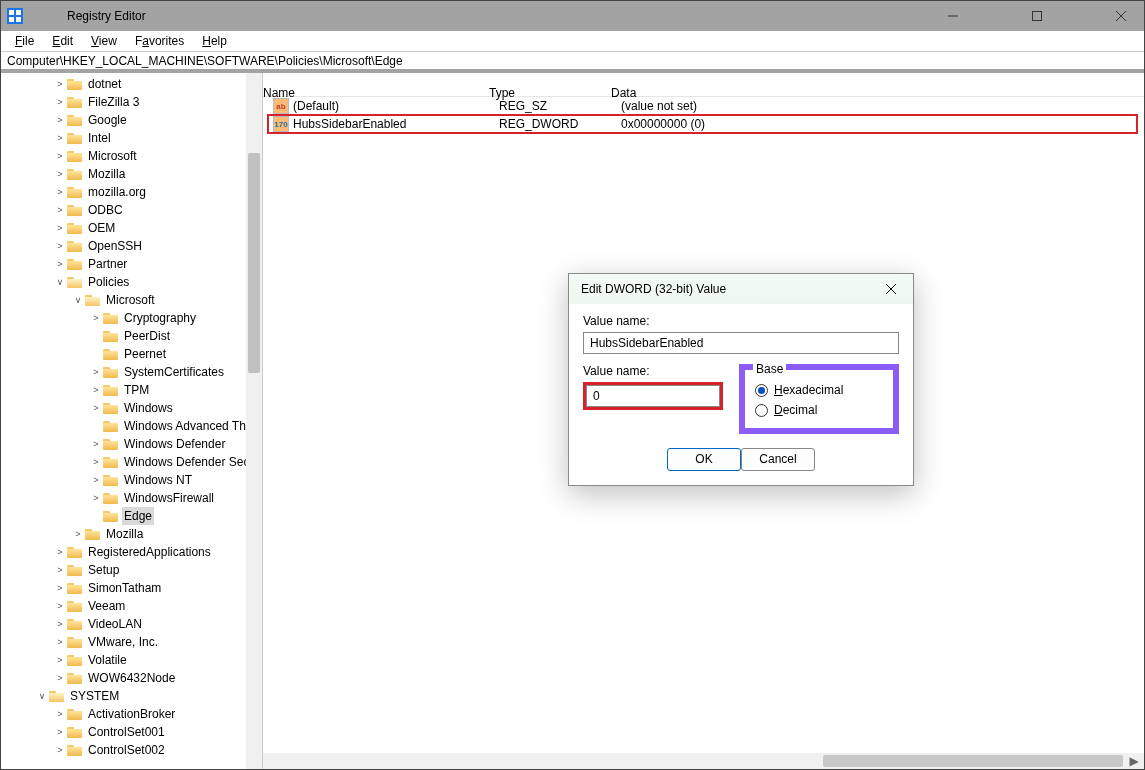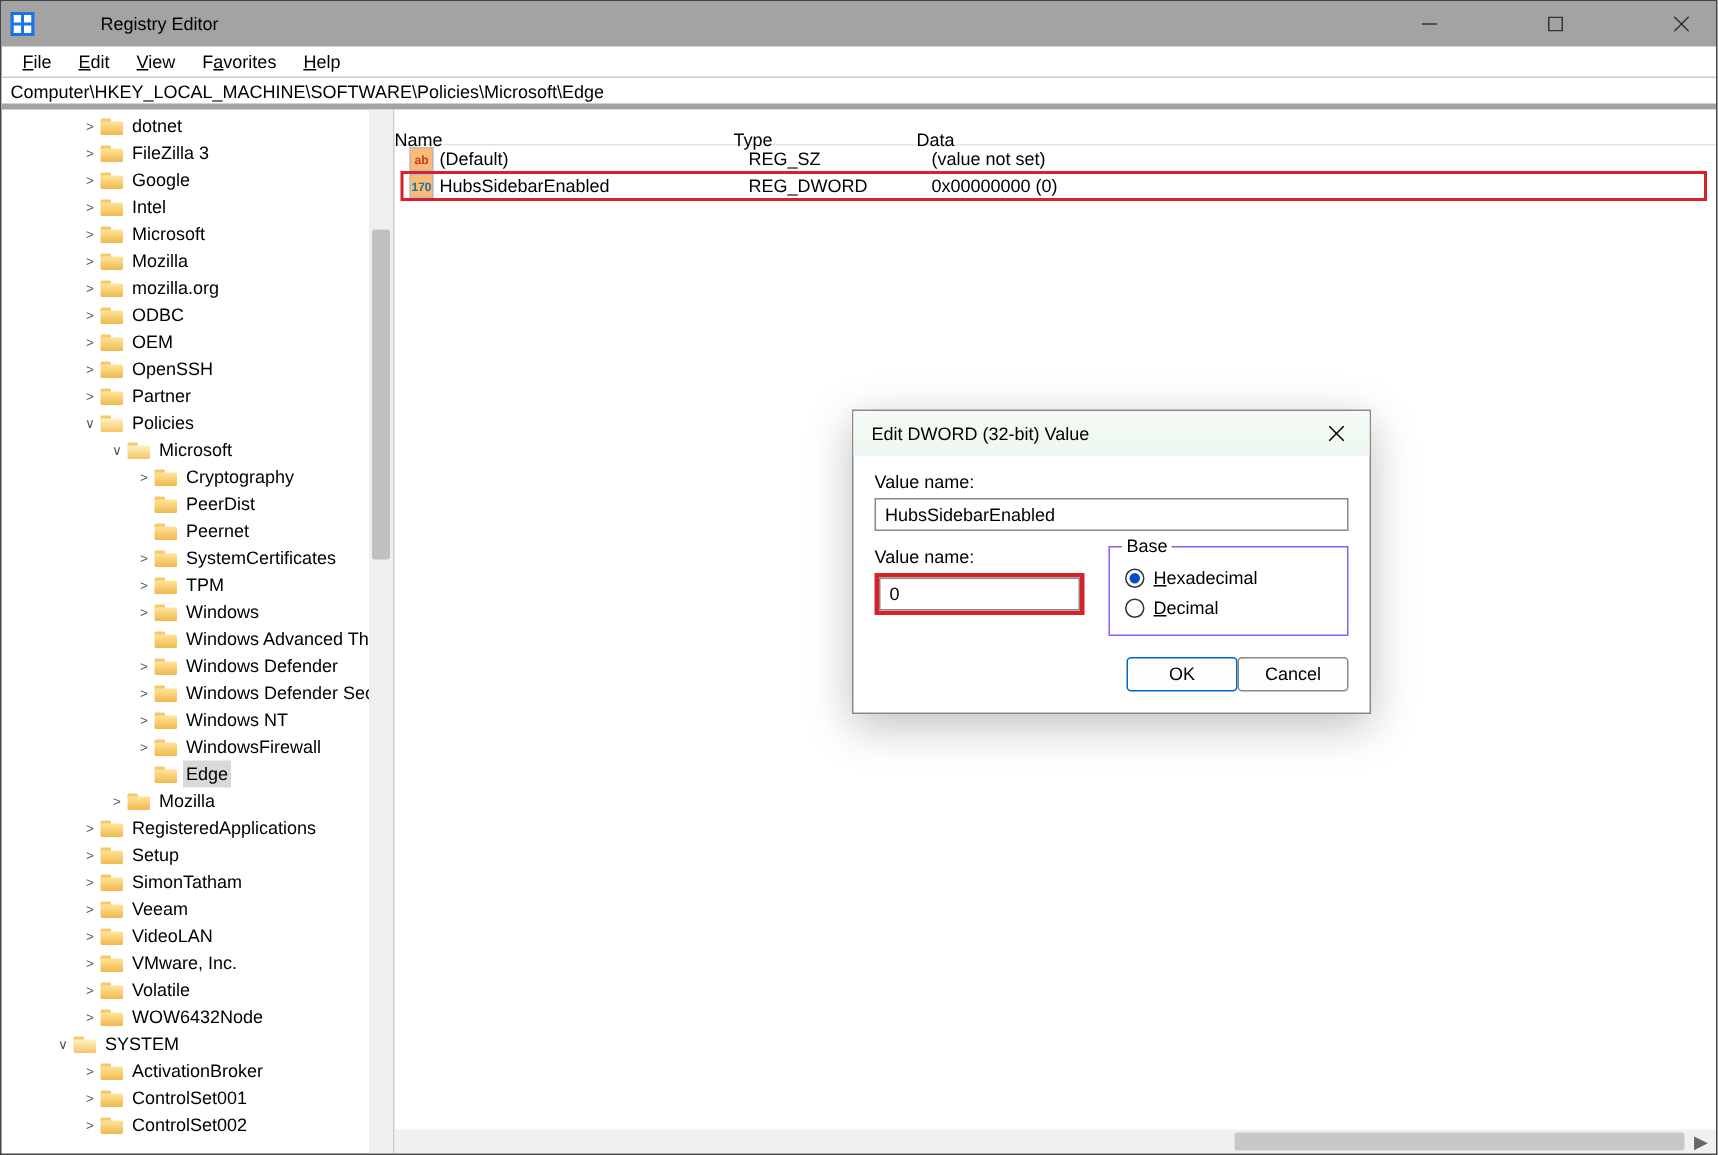--- a/index.html
+++ b/index.html
@@ -213,36 +213,36 @@
   .dlg-row { display: flex; gap: 16px; }
   .dlg-col-left { width: 140px; }
   .dlg-col-right { flex: 1; position: relative; }
   .fieldset-label {
     position: absolute;
     top: -8px; left: 8px;
     background: #fff; padding: 0 3px;
     font-size: 12px;
   }
   .fieldset {
-    border: 1px solid #8b5cf6;
+    border: 6px solid #8b5cf6;
     padding: 10px 10px 8px 10px;
     position: relative;
   }
   .radio-row { display: flex; align-items: center; height: 20px; gap: 6px; }
   .radio {
     width: 13px; height: 13px; border: 1px solid #333; border-radius: 50%;
     display: inline-flex; align-items: center; justify-content: center;
   }
   .radio.checked::after {
     content: ""; width: 7px; height: 7px; background: #004fc5; border-radius: 50%;
   }
   .dlg-buttons {
     display: flex;
     gap: 0;
-    justify-content: flex-end;
+    justify-content: center;
     margin-top: 14px;
   }
   .dlg-btn {
     min-width: 74px;
     height: 23px;
     border: 1px solid #888;
     background: #fdfdfd;
     border-radius: 3px;
     text-align: center;
     line-height: 21px;

